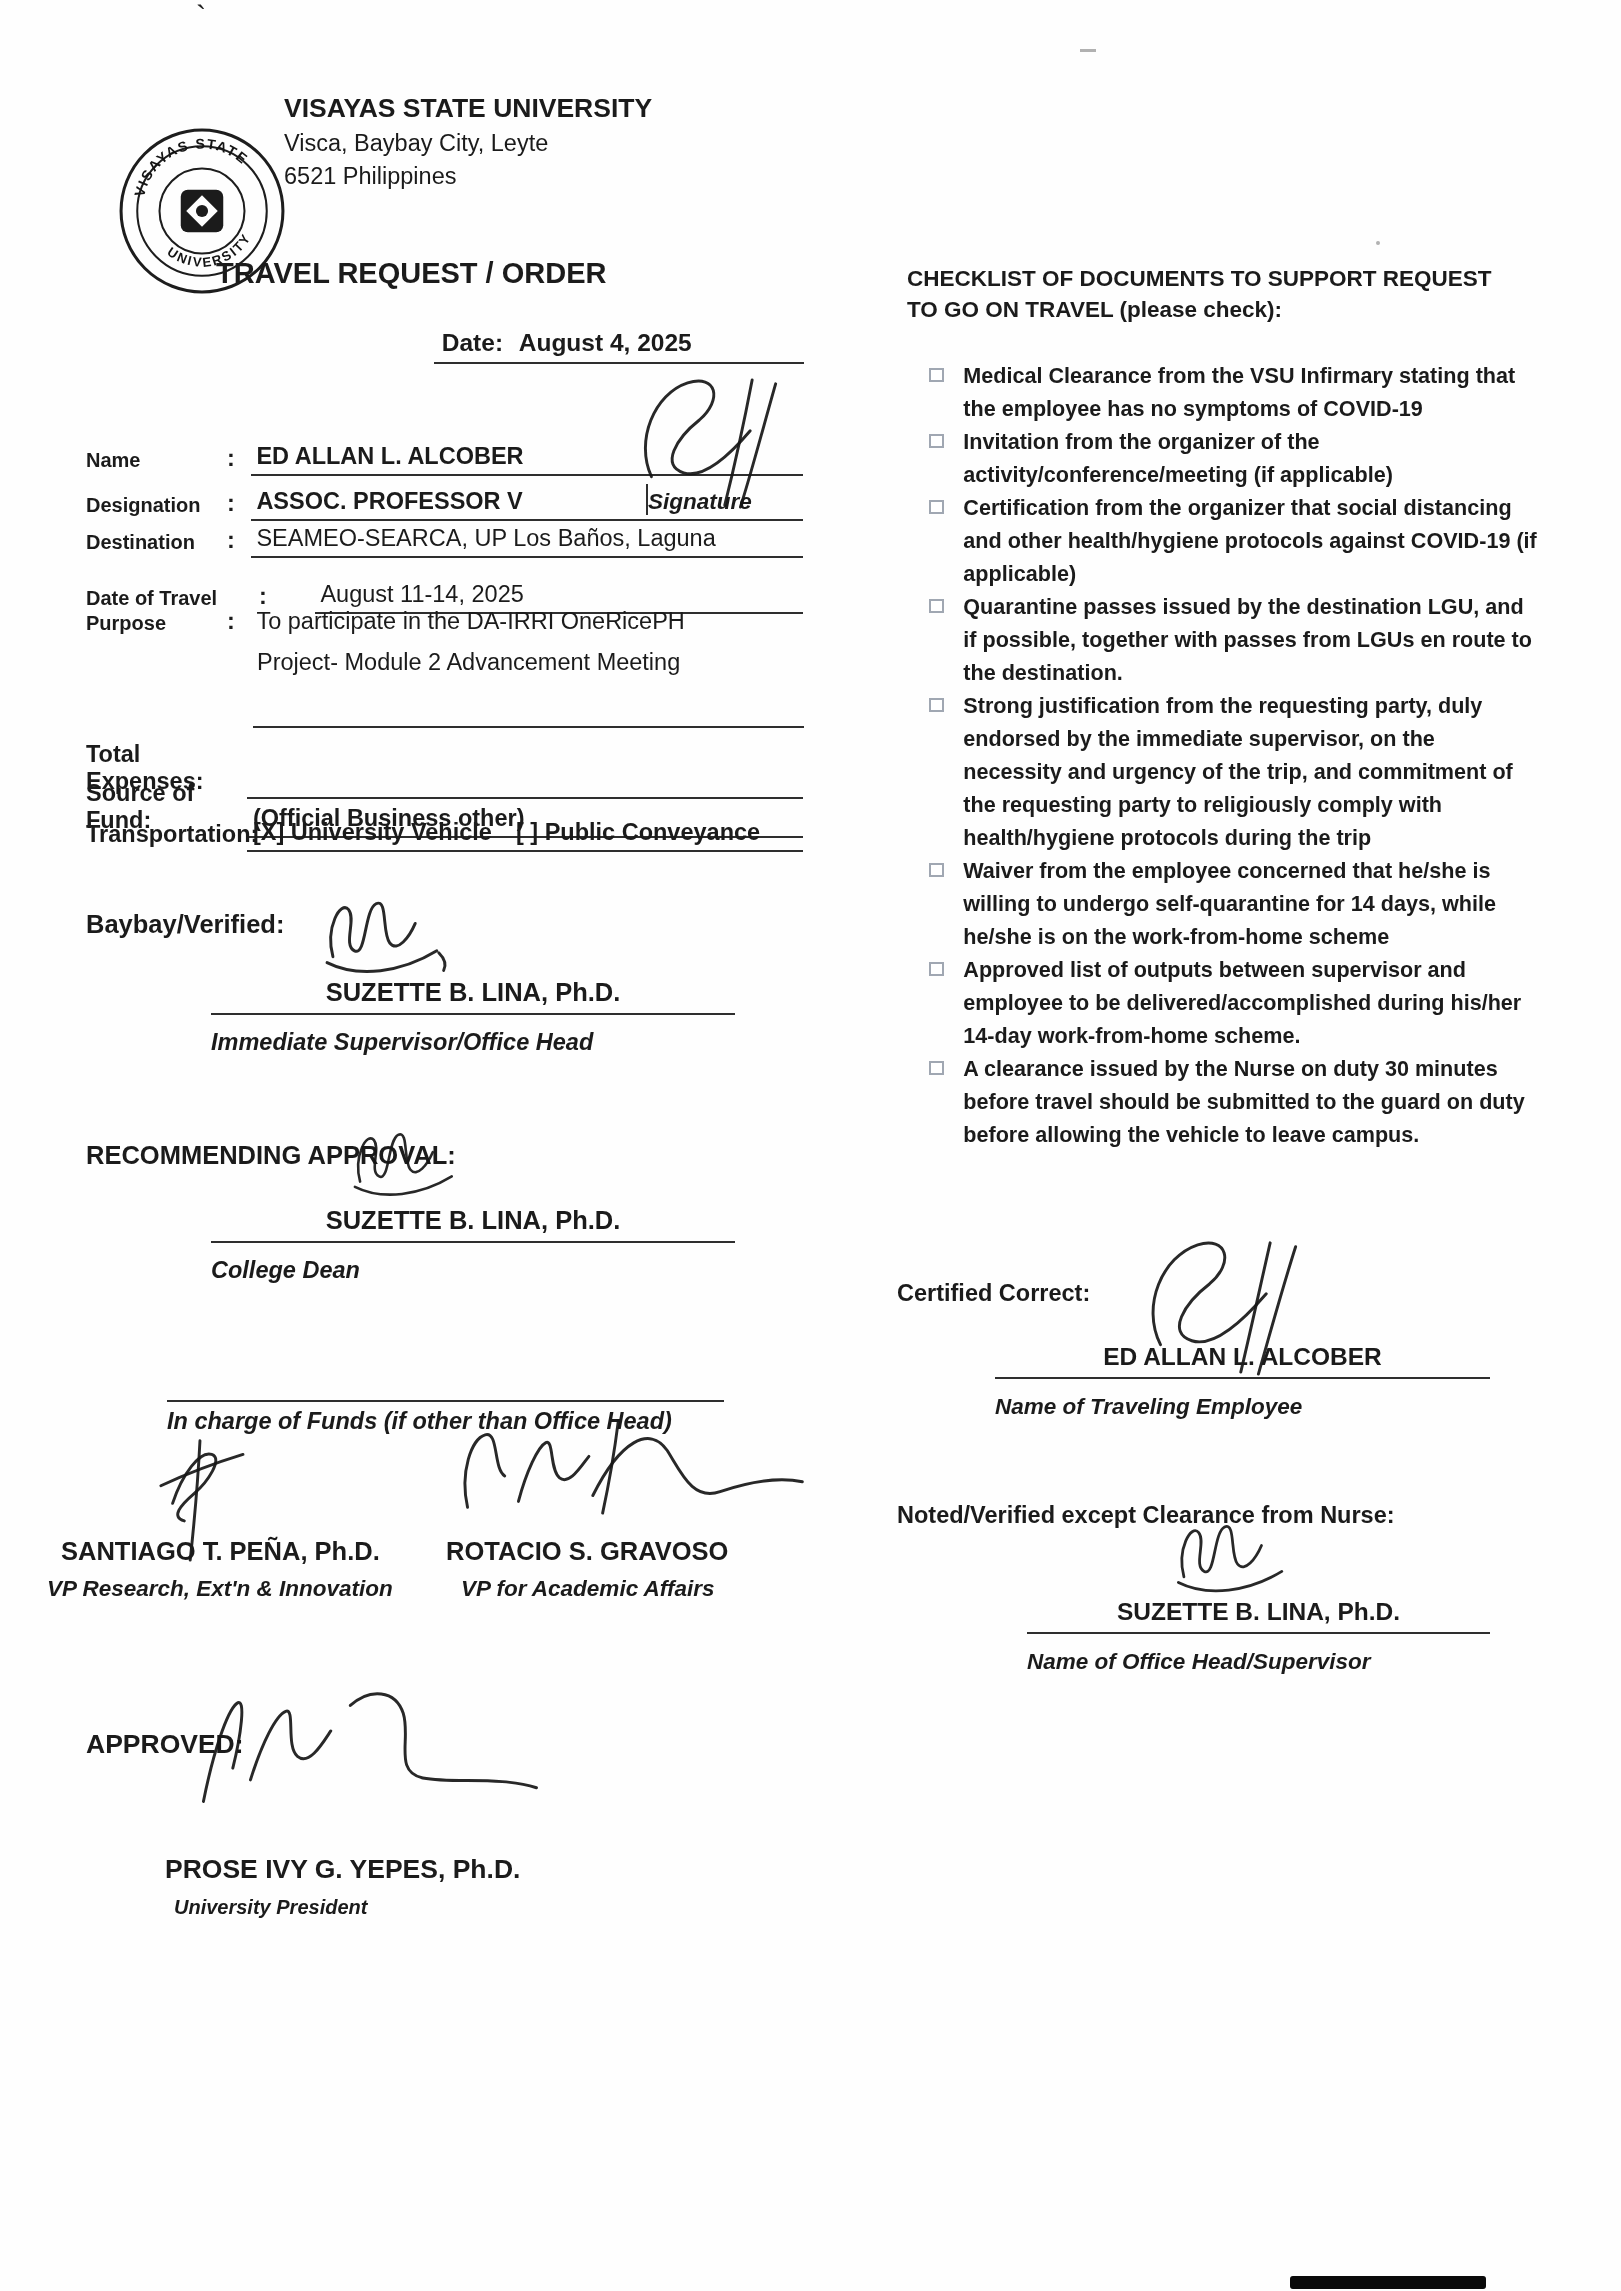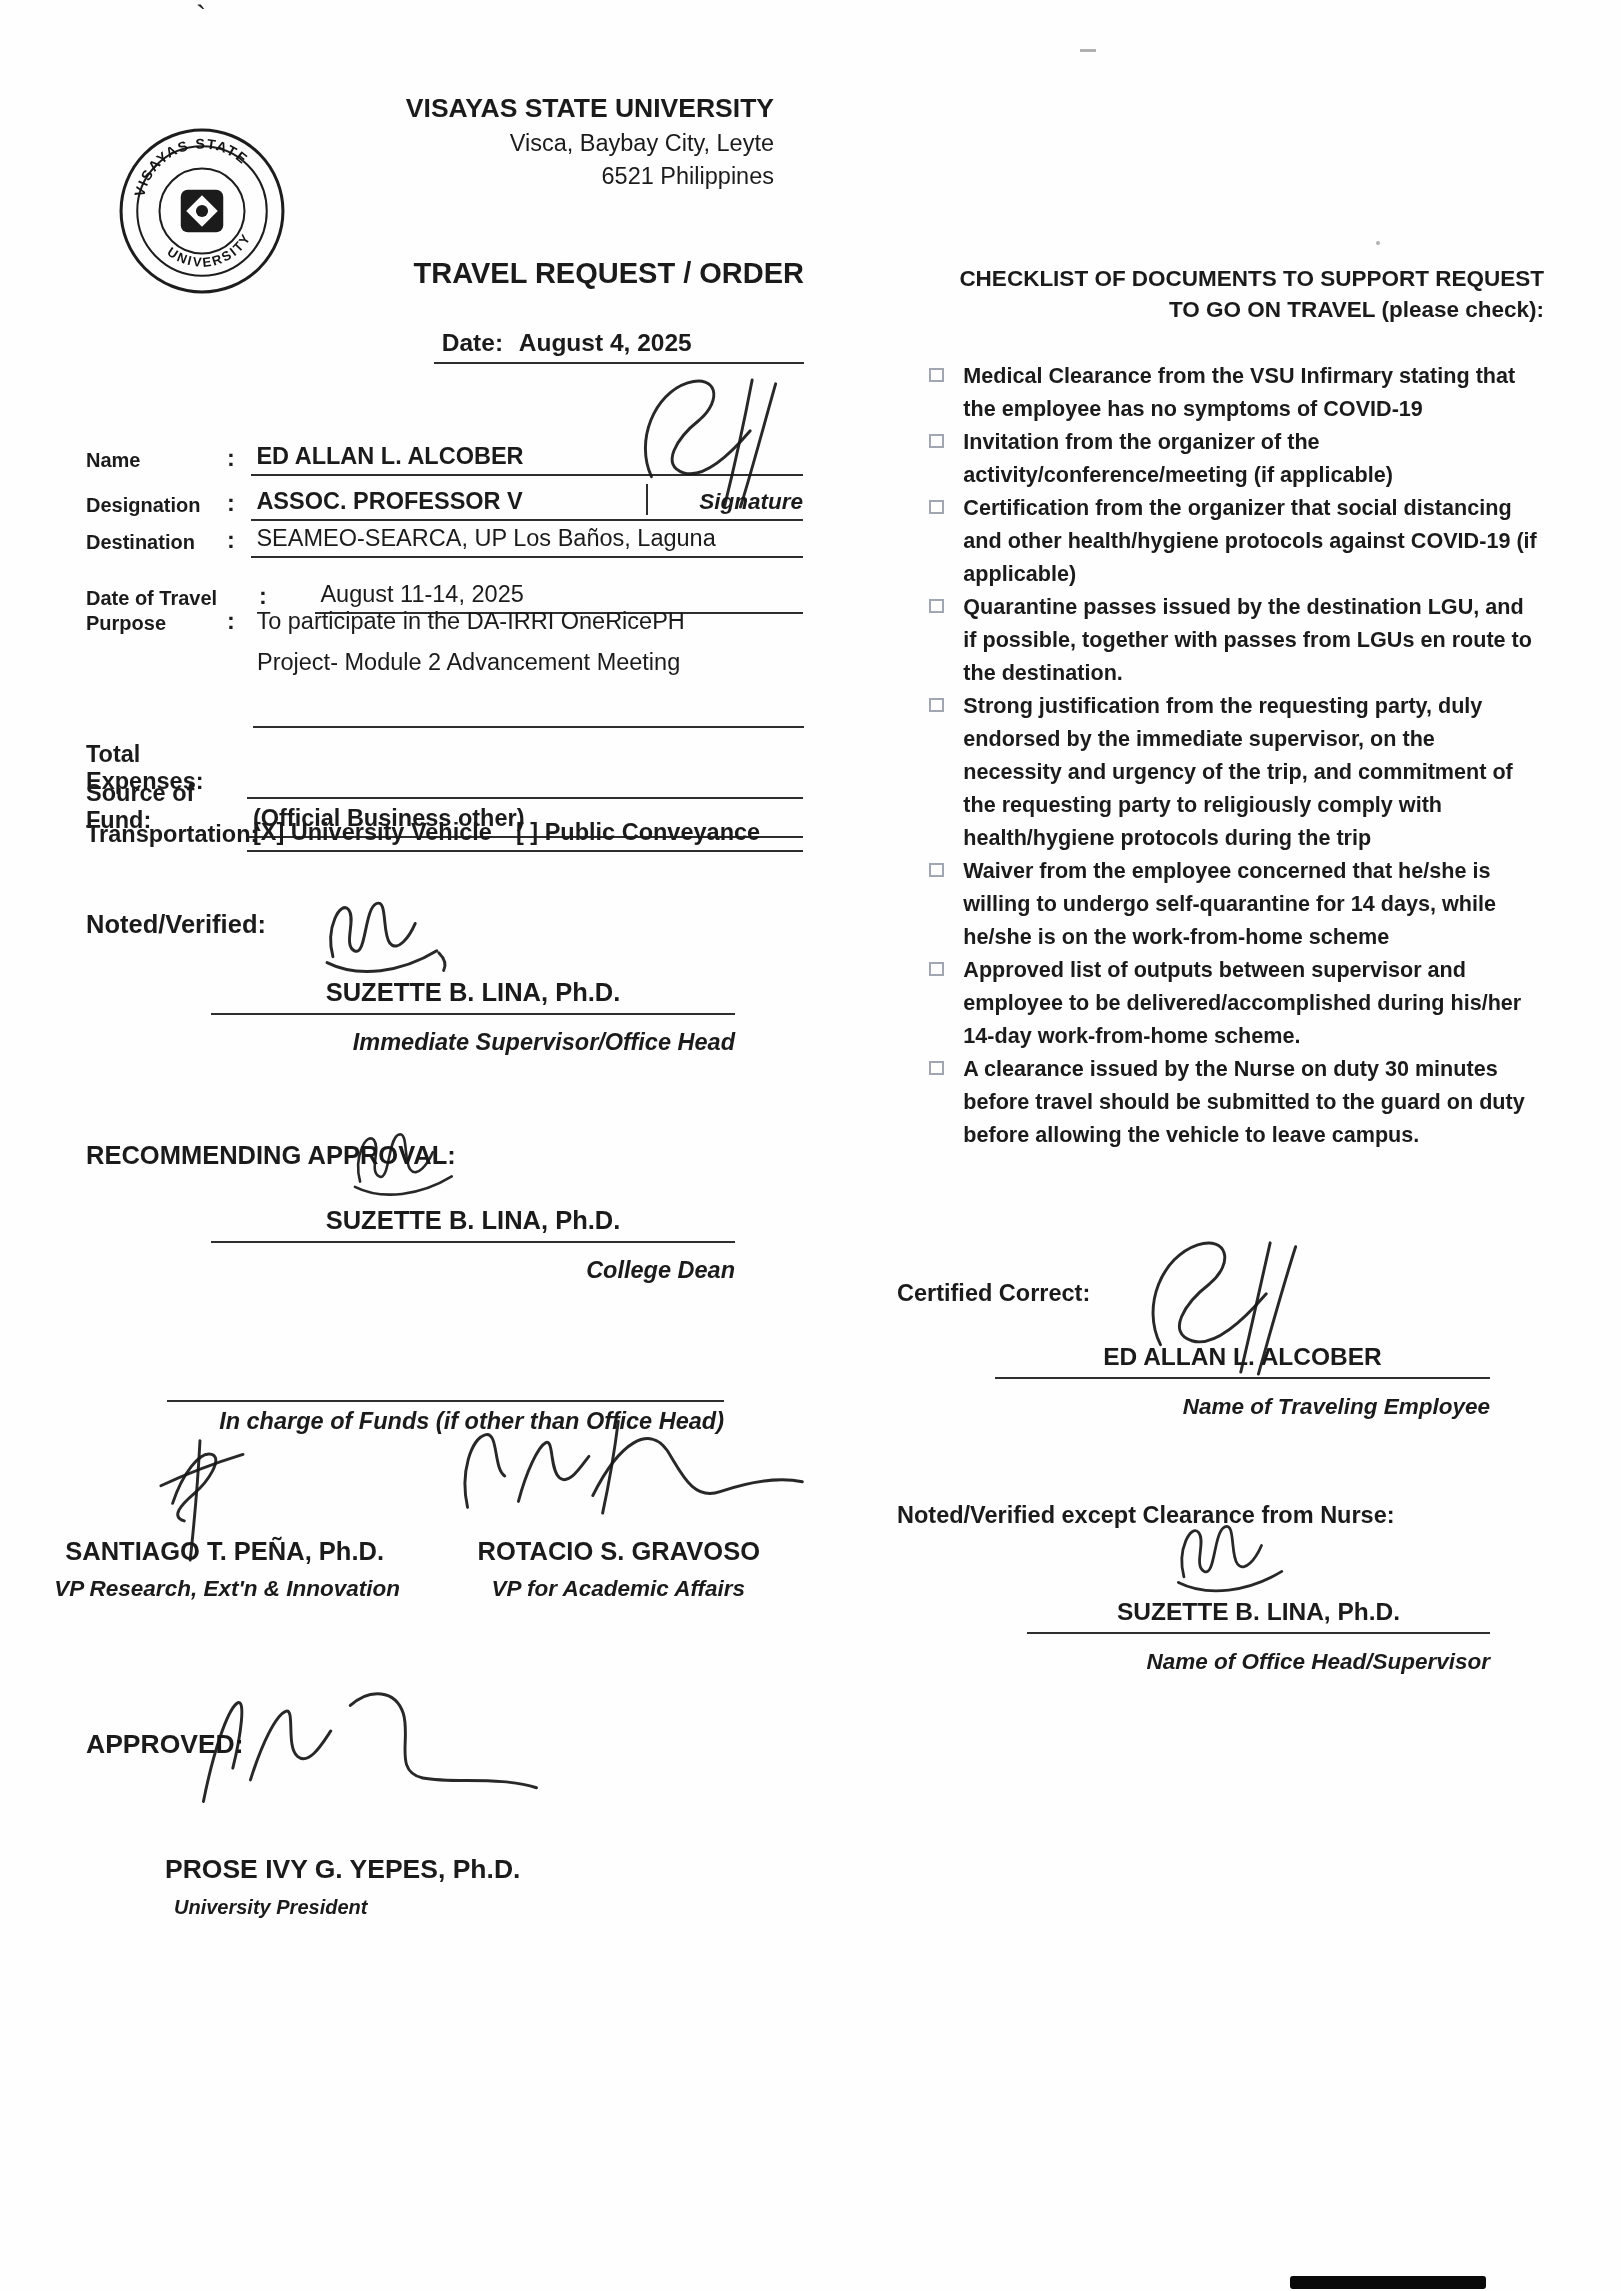--- a/index.html
+++ b/index.html
@@ -2,21 +2,21 @@
 <html><head>
 <meta charset="utf-8">
 <style>
   *{margin:0;padding:0;box-sizing:border-box}
   html,body{background:#ffffff}
   .page{position:relative;width:1621px;height:2292px;background:#fefefe;
         font-family:"Liberation Sans",sans-serif;color:#1b1b1b;overflow:hidden}
   .abs{position:absolute}
   .b{font-weight:bold}
   .i{font-style:italic}
-  .ctr{text-align:right}
+  .ctr{text-align:left}
   .row{display:flex;align-items:flex-end}
   .lbl{width:141px;font-weight:bold;font-size:20px;padding-bottom:3.9px}
   .lbl2{width:161px;font-weight:bold;font-size:23.5px;padding-bottom:3.9px}
   .colon{width:23.5px;font-weight:bold;font-size:23.5px;padding-bottom:3.9px}
   .val{flex:1;font-size:23.5px;padding-bottom:3.9px;padding-left:5.9px;border-bottom:2px solid #2e2e2e}
   .noline{border-bottom:none}
   .nameline{border-bottom:2px solid #2e2e2e;text-align:center;padding-bottom:5.9px}
   .sig path{fill:none;stroke:#161616;stroke-width:3;stroke-linecap:round;stroke-linejoin:round;opacity:.92}
   .chk-item{display:flex}
   .chk-box{flex:0 0 14.7px;height:14.7px;border:2px solid #a0a7b2;margin-top:8.8px;margin-right:19.6px;background:#fff}
@@ -120,21 +120,21 @@
       <span>[ ] Public Conveyance</span>
     </span>
   </div>
 
   <svg class="abs sig" style="left:627px;top:374px" width="176" height="137" viewBox="0 0 180 140">
     <path d="M25,105 C8,68 28,20 62,9 C92,0 98,26 74,47 C50,66 34,94 58,101 C78,107 104,84 126,58"></path>
     <path d="M128,6 C120,48 110,94 100,134"></path>
     <path d="M152,10 C140,52 128,98 116,136"></path>
   </svg>
 
-  <div class="abs b" style="left:86px;top:910px;font-size:25.5px;">Noted/Verified:</div>
+  <div class="abs b" style="left:86px;top:910px;font-size:25.5px;">Baybay/Verified:</div>
   <svg class="abs sig" style="left:319px;top:894px" width="167" height="98" viewBox="0 0 170 100">
     <path d="M14,64 C6,34 22,6 30,16 C38,26 24,52 36,58 C48,64 46,16 58,10 C70,4 64,40 72,50 C80,60 92,44 98,30"></path>
     <path d="M8,70 C40,86 84,80 120,58"></path>
     <path d="M122,60 C128,66 130,72 127,78"></path>
   </svg>
   <div class="abs nameline b" style="left:211px;top:978px;width:524px;font-size:25.5px;">SUZETTE B. LINA, Ph.D.</div>
   <div class="abs ctr b i" style="left:211px;top:1029px;width:524px;font-size:23.5px;">Immediate Supervisor/Office Head</div>
 
   <div class="abs b" style="left:86px;top:1141px;font-size:25.5px;">RECOMMENDING APPROVAL:</div>
   <svg class="abs sig" style="left:348px;top:1123px" width="147" height="93" viewBox="0 0 170 100">

